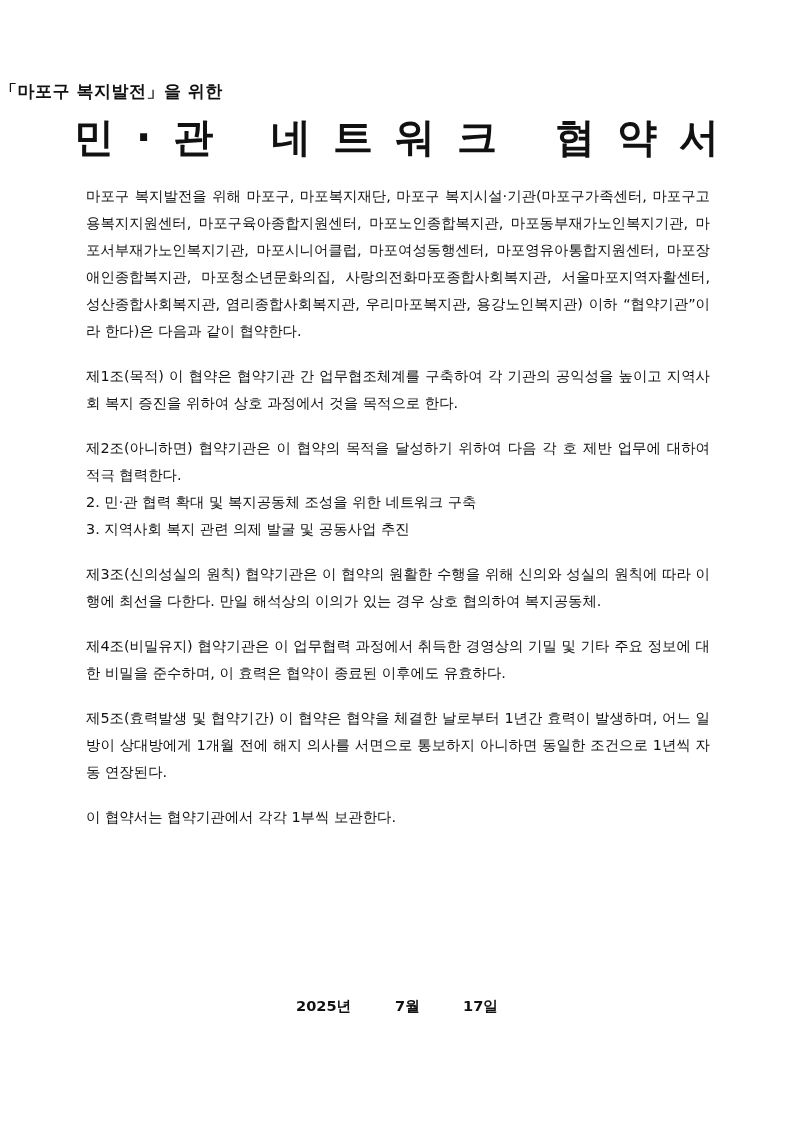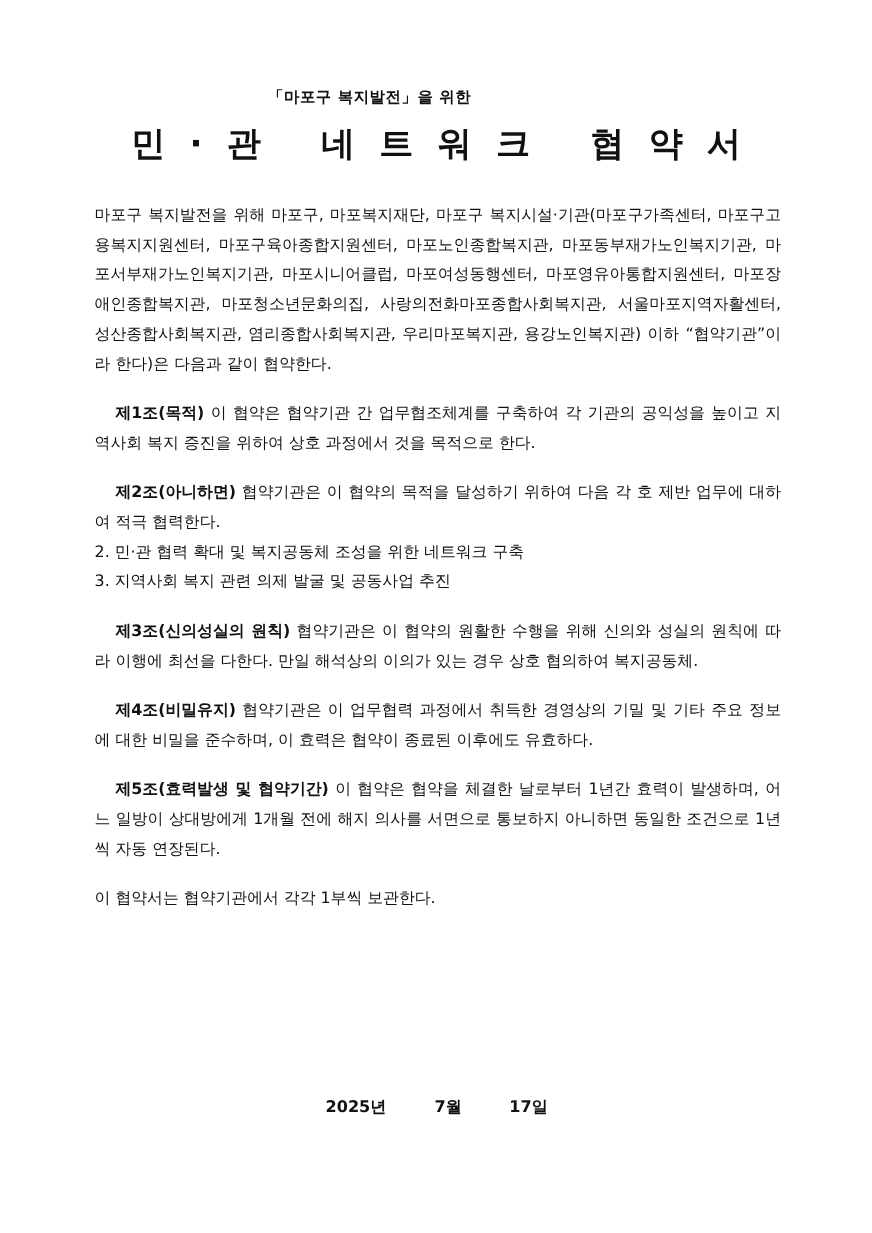--- a/index.html
+++ b/index.html
@@ -3,33 +3,33 @@
   <meta charset="utf-8">
   <style>
     html, body { margin: 0; padding: 0; background: #ffffff; }
     body {
       width: 793px; height: 1121px; position: relative; overflow: hidden;
       font-family: "DejaVu Sans", "Liberation Sans", sans-serif;
       color: #111111;
     }
     .page { position: absolute; left: 0; top: 0; width: 793px; height: 1121px; background: #fff; }
     .subtitle {
-      position: absolute; left: 0; width: 672px; top: 80px; text-align: center;
-      font-size: 14px; font-weight: bold; letter-spacing: 0.5px;
+      position: absolute; left: 0; width: 672px; top: 80px; text-align: left;
+      font-size: 17px; font-weight: bold; letter-spacing: 0.5px;
     }
     .title {
       position: absolute; left: 0; width: 793px; top: 110px; text-align: center;
-      font-size: 31px; font-weight: bold; letter-spacing: 22px; padding-left: 22px; box-sizing: border-box;
+      font-size: 40px; font-weight: bold; letter-spacing: 22px; padding-left: 22px; box-sizing: border-box;
     }
     .body {
       position: absolute; left: 86px; width: 624px; top: 183px;
       font-size: 14.4px; line-height: 27px; text-align: justify;
     }
     .para { margin: 0 0 18px 0; }
-    .art-head { font-weight: bold; margin-left: 19px; }
+    .art-head { font-weight: normal; }
     .list { margin: 0; padding: 0; list-style: none; }
     .list li { margin: 0; }
     .date {
       position: absolute; top: 997px; left: 0; width: 793px;
       font-size: 14.6px; font-weight: bold;
     }
     .date span { position: absolute; text-align: center; }
   </style>
 </head>
 <body>

